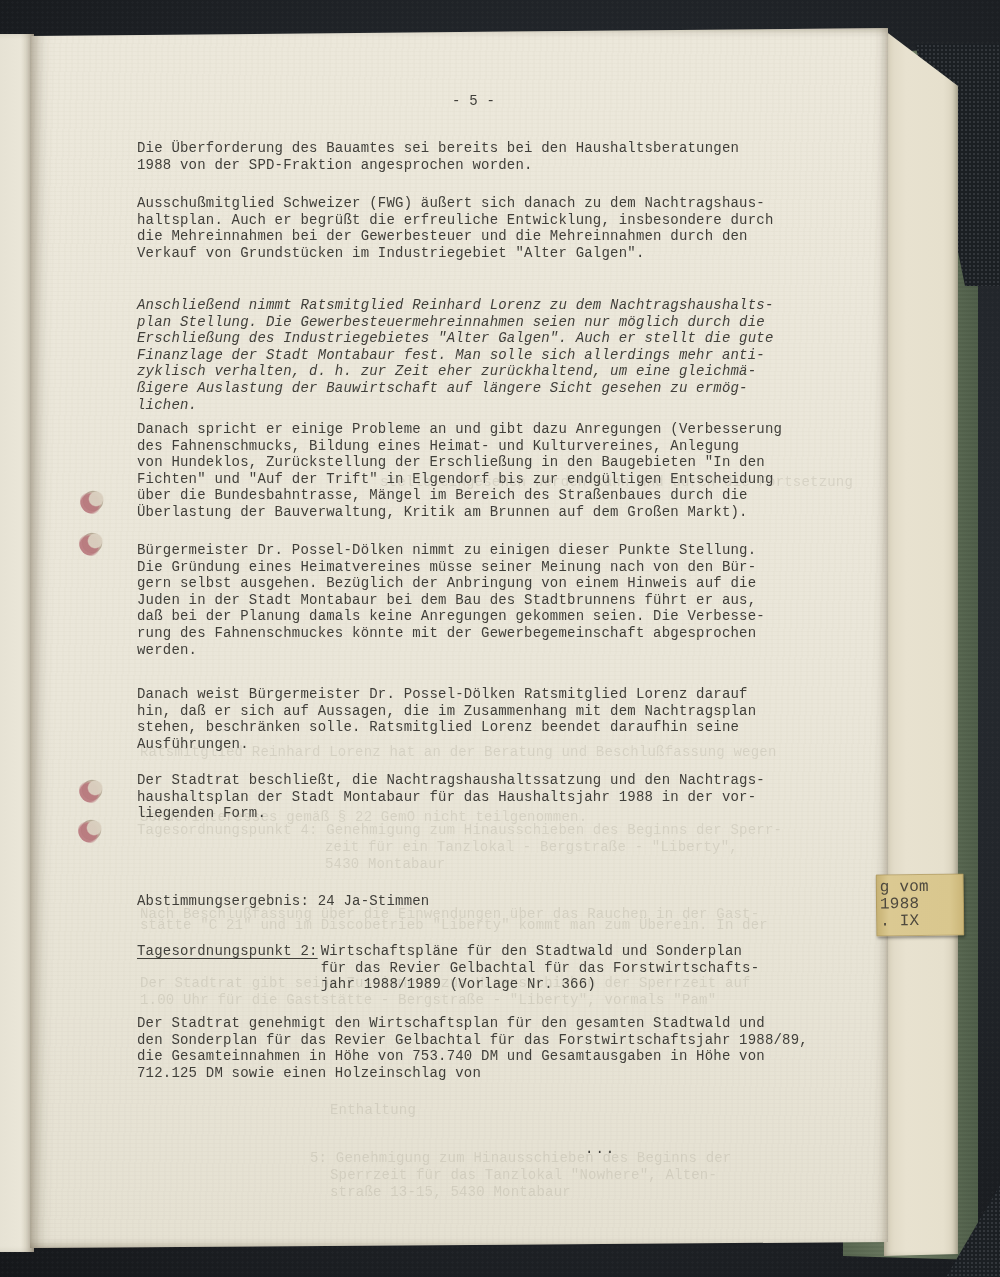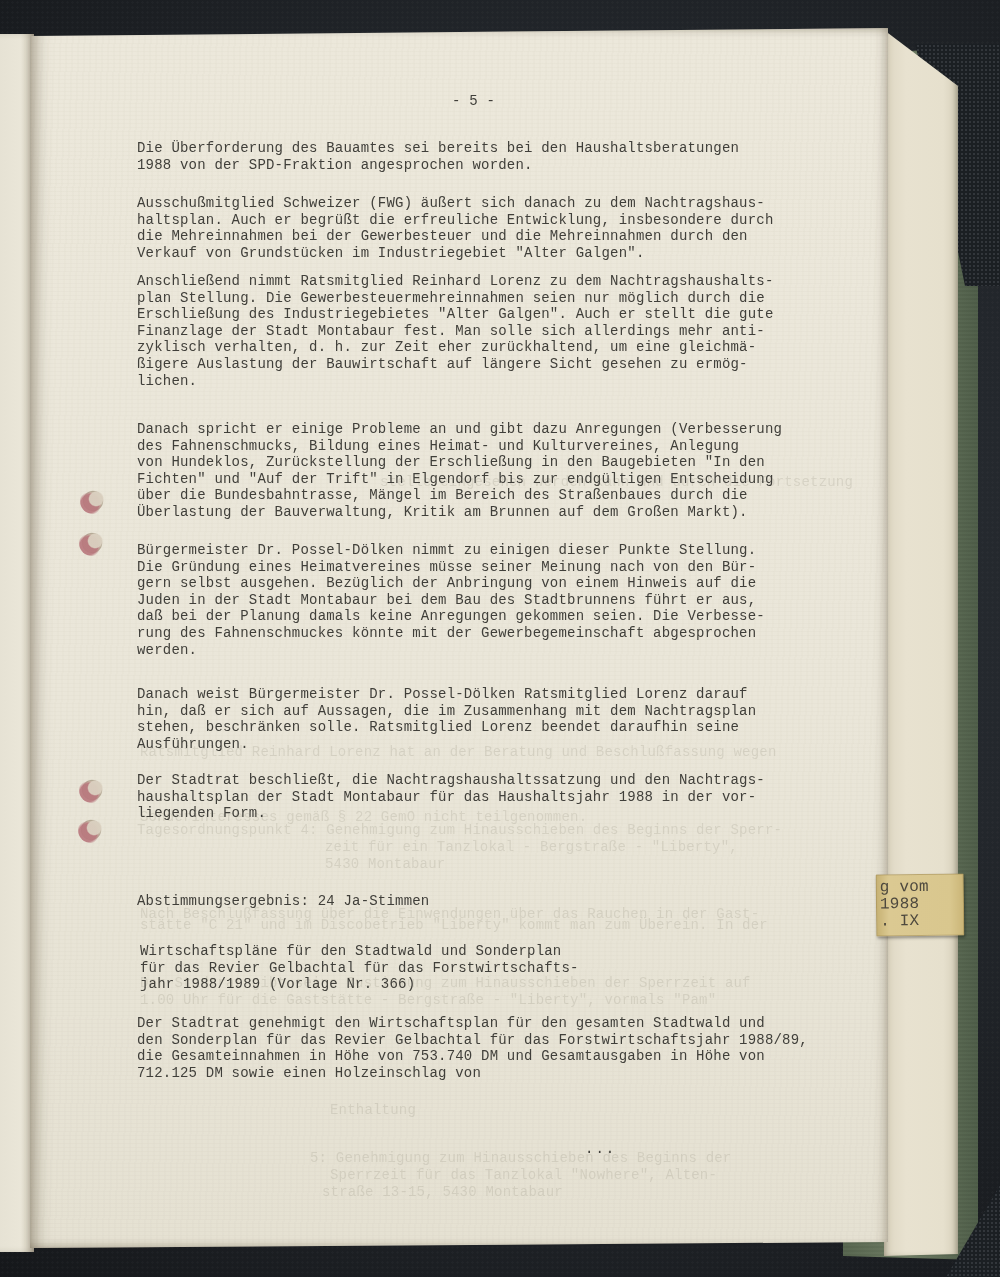--- a/index.html
+++ b/index.html
@@ -44,21 +44,21 @@
                  inset 0 8px 10px -7px rgba(95,85,62,.35),
                  inset 0 -8px 10px -7px rgba(95,85,62,.35);}
   .page::before{content:"";position:absolute;inset:0;pointer-events:none;opacity:.6;
       background:repeating-linear-gradient(92deg,rgba(155,145,120,.045) 0 2px,rgba(0,0,0,0) 2px 6px),
                  repeating-linear-gradient(0deg,rgba(120,110,90,.04) 0 1px,rgba(0,0,0,0) 1px 4px);}
   
   .tw{position:absolute;white-space:pre;color:#403f3a;font-size:14px;line-height:16.6px;
       letter-spacing:.2px;}
   .pagenum{left:422px;top:65px;}
   .col{left:107px;}
-  .p1{top:112px;} .p2{top:167px;} .p3{top:245px;} .p4{top:393px;} .p5{top:514px;}
+  .p1{top:112px;} .p2{top:167px;} .p3{top:269px;font-style:italic;} .p4{top:393px;} .p5{top:514px;}
   .p6{top:658px;} .p7{top:744px;} .p8{top:812px;} .vote{top:865px;} .p9{top:987px;}
   .agenda{top:915px;display:flex;}
   .agenda .lbl{text-decoration:underline;text-underline-offset:3px;white-space:pre;}
   .agenda .cnt{white-space:pre;margin-left:3px;}
   .dots{left:555px;top:1113px;letter-spacing:2px;}
   
   .ghost{position:absolute;white-space:pre;color:#6e6a58;font-size:14px;line-height:16.6px;
       letter-spacing:.2px;opacity:.15;filter:blur(.5px);}
   
   .hole{position:absolute;z-index:5;width:26px;height:26px;border-radius:50%;
@@ -95,21 +95,21 @@
         <div class="ghost" style="left: 107px; top: 794px;">Tagesordnungspunkt 4: Genehmigung zum Hinausschieben des Beginns der Sperr-</div>
         <div class="ghost" style="left: 295px; top: 811px;">zeit für ein Tanzlokal - Bergstraße - "Liberty",</div>
         <div class="ghost" style="left: 295px; top: 828px;">5430 Montabaur</div>
         <div class="ghost" style="left: 110px; top: 872px; margin-top: 6px;">Nach Beschlußfassung über die Einwendungen über das Rauchen in der Gast-</div>
         <div class="ghost" style="left: 110px; top: 889px;">stätte "C 21" und im Discobetrieb "Liberty" kommt man zum Überein. In der</div>
         <div class="ghost" style="left: 110px; top: 947px;">Der Stadtrat gibt seine Zustimmung zum Hinausschieben der Sperrzeit auf</div>
         <div class="ghost" style="left: 110px; top: 964px;">1.00 Uhr für die Gaststätte - Bergstraße - "Liberty", vormals "Pam"</div>
         <div class="ghost" style="left: 300px; top: 1074px;">Enthaltung</div>
         <div class="ghost" style="left: 280px; top: 1122px;">5: Genehmigung zum Hinausschieben des Beginns der</div>
         <div class="ghost" style="left: 300px; top: 1139px;">Sperrzeit für das Tanzlokal "Nowhere", Alten-</div>
-        <div class="ghost" style="left: 292px; top: 1156px;">straße 13-15, 5430 Montabaur</div>
+        <div class="ghost" style="left: 300px; top: 1156px;">straße 13-15, 5430 Montabaur</div>
       </div>
 
     <div class="tw pagenum">- 5 -</div>
 
     <div class="tw col p1">Die Überforderung des Bauamtes sei bereits bei den Haushaltsberatungen
 1988 von der SPD-Fraktion angesprochen worden.</div>
     <div class="tw col p2">Ausschußmitglied Schweizer (FWG) äußert sich danach zu dem Nachtragshaus-
 haltsplan. Auch er begrüßt die erfreuliche Entwicklung, insbesondere durch
 die Mehreinnahmen bei der Gewerbesteuer und die Mehreinnahmen durch den
 Verkauf von Grundstücken im Industriegebiet "Alter Galgen".</div>
@@ -136,20 +136,21 @@
     <div class="tw col p6">Danach weist Bürgermeister Dr. Possel-Dölken Ratsmitglied Lorenz darauf
 hin, daß er sich auf Aussagen, die im Zusammenhang mit dem Nachtragsplan
 stehen, beschränken solle. Ratsmitglied Lorenz beendet daraufhin seine
 Ausführungen.</div>
     <div class="tw col p7">Der Stadtrat beschließt, die Nachtragshaushaltssatzung und den Nachtrags-
 haushaltsplan der Stadt Montabaur für das Haushaltsjahr 1988 in der vor-
 liegenden Form.</div>
     <div class="tw col vote">Abstimmungsergebnis: 24 Ja-Stimmen</div>
 
     <div class="tw col agenda">
+      <span class="lbl">Tagesordnungspunkt 2:</span>
       <span class="cnt">Wirtschaftspläne für den Stadtwald und Sonderplan
 für das Revier Gelbachtal für das Forstwirtschafts-
 jahr 1988/1989 (Vorlage Nr. 366)</span>
     </div>
 
     <div class="tw col p9">Der Stadtrat genehmigt den Wirtschaftsplan für den gesamten Stadtwald und
 den Sonderplan für das Revier Gelbachtal für das Forstwirtschaftsjahr 1988/89,
 die Gesamteinnahmen in Höhe von 753.740 DM und Gesamtausgaben in Höhe von
 712.125 DM sowie einen Holzeinschlag von</div>
 

